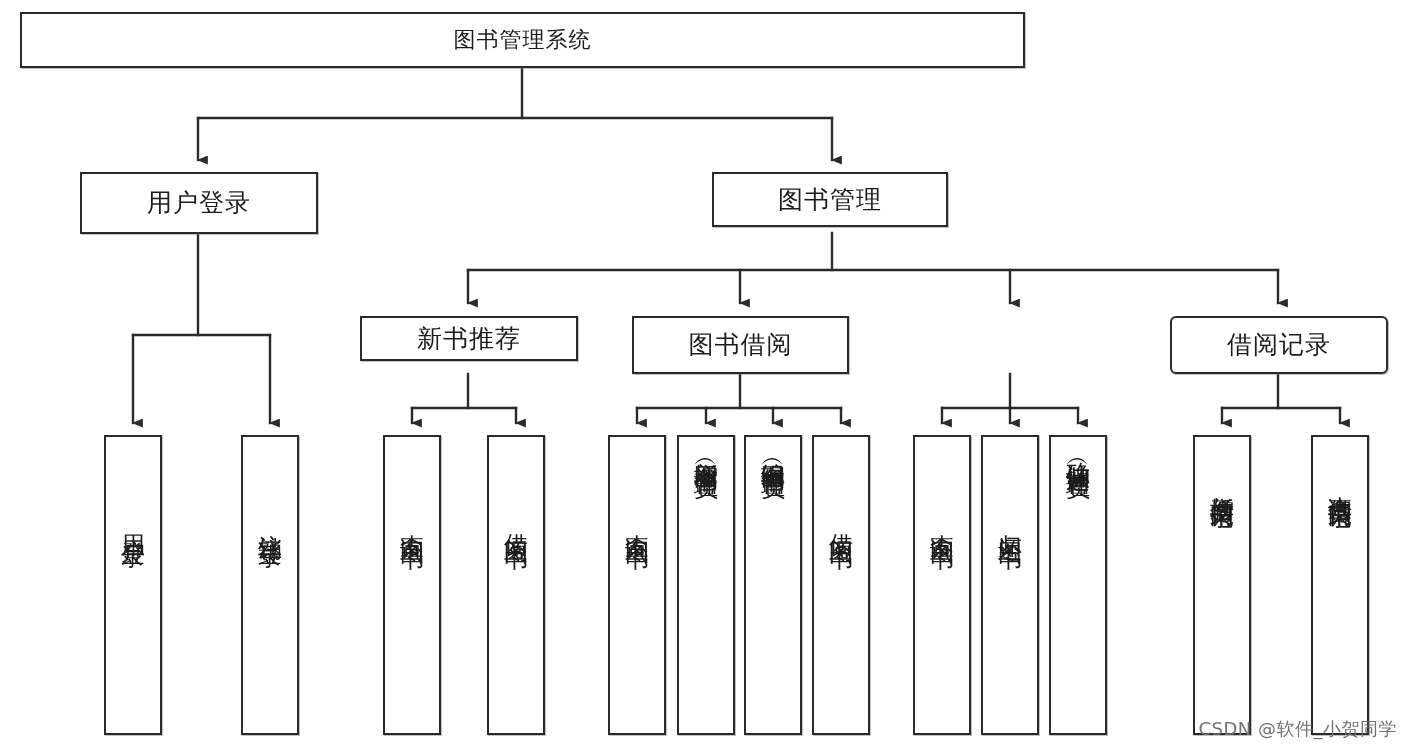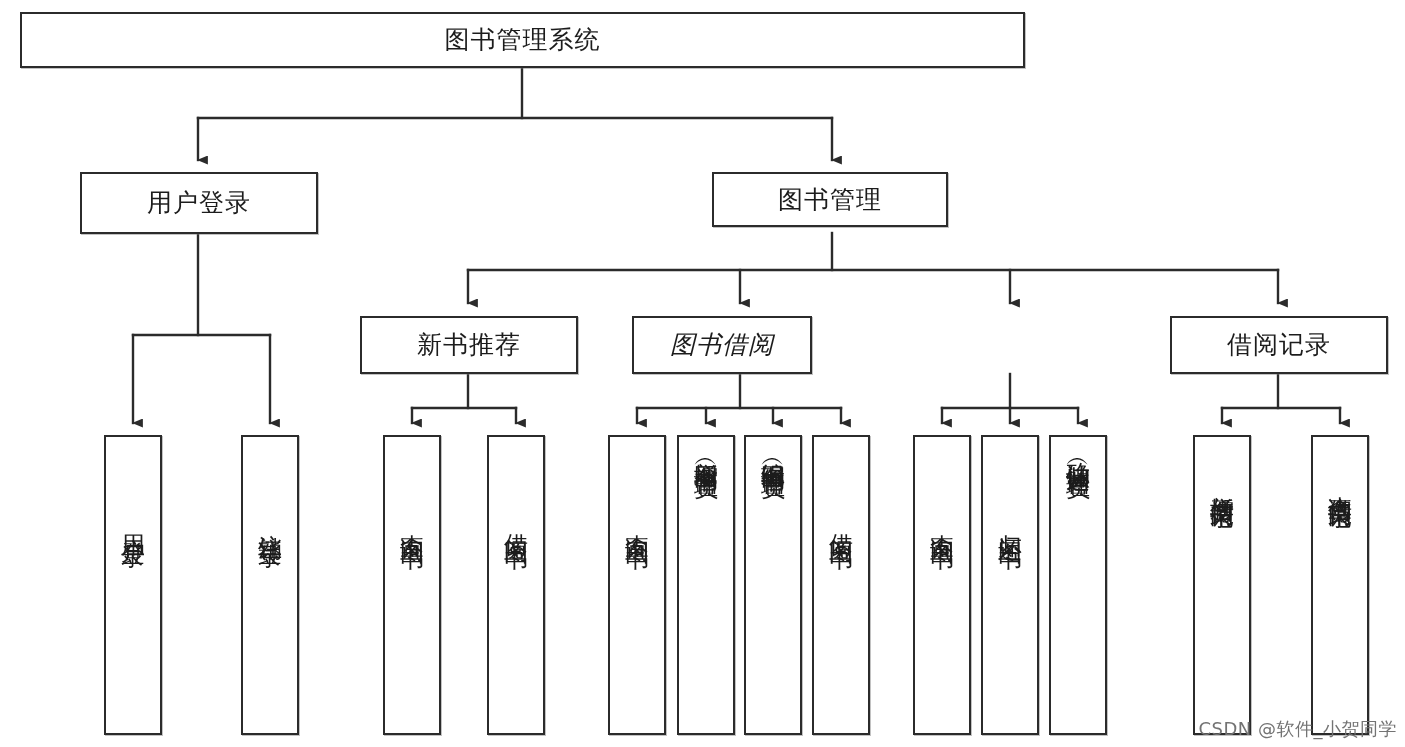--- a/index.html
+++ b/index.html
@@ -43,21 +43,21 @@
     line-height: 1.18;
     white-space: nowrap;
   }
   
   .node.h .lbl {
     writing-mode: horizontal-tb;
     font-size: 25px;
     letter-spacing: 1px;
   }
   .node.root.h .lbl {
-    font-size: 25px;
+    font-size: 22px;
   }
   
   .node.v {
     align-items: flex-start;
     justify-content: center;
     padding-top: 6px;
   }
   .node.v .lbl {
     writing-mode: vertical-rl;
     text-orientation: upright;
@@ -140,30 +140,30 @@
   </div>
 
   <div class="node h" style="left:80px; top:172px; width:238px; height:62px;">
     <span class="lbl">用户登录</span>
   </div>
 
   <div class="node h" style="left:712px; top:172px; width:236px; height:55px;">
     <span class="lbl">图书管理</span>
   </div>
 
-  <div class="node h" style="left:360px; top:316px; width:218px; height:58px;">
+  <div class="node h" style="left:360px; top:316px; width:218px; height:45px;">
     <span class="lbl">新书推荐</span>
   </div>
 
-  <div class="node h" style="left:632px; top:316px; width:180px; height:58px;font-style:italic;">
+  <div class="node h" style="left:632px; top:316px; width:217px; height:58px;">
     <span class="lbl">图书借阅</span>
   </div>
 
 
-  <div class="node h" style="left:1170px; top:316px; width:218px; height:58px;">
+  <div class="node h" style="left:1170px; top:316px; width:218px; height:58px;border-radius:6px;">
     <span class="lbl">借阅记录</span>
   </div>
 
   <div class="node v" style="left:104px; top:435px; width:58px; height:300px; padding-top:78px;">
     <span class="lbl">用户登录</span>
   </div>
 
   <div class="node v" style="left:241px; top:435px; width:58px; height:300px; padding-top:78px;">
     <span class="lbl">注销登录</span>
   </div>

